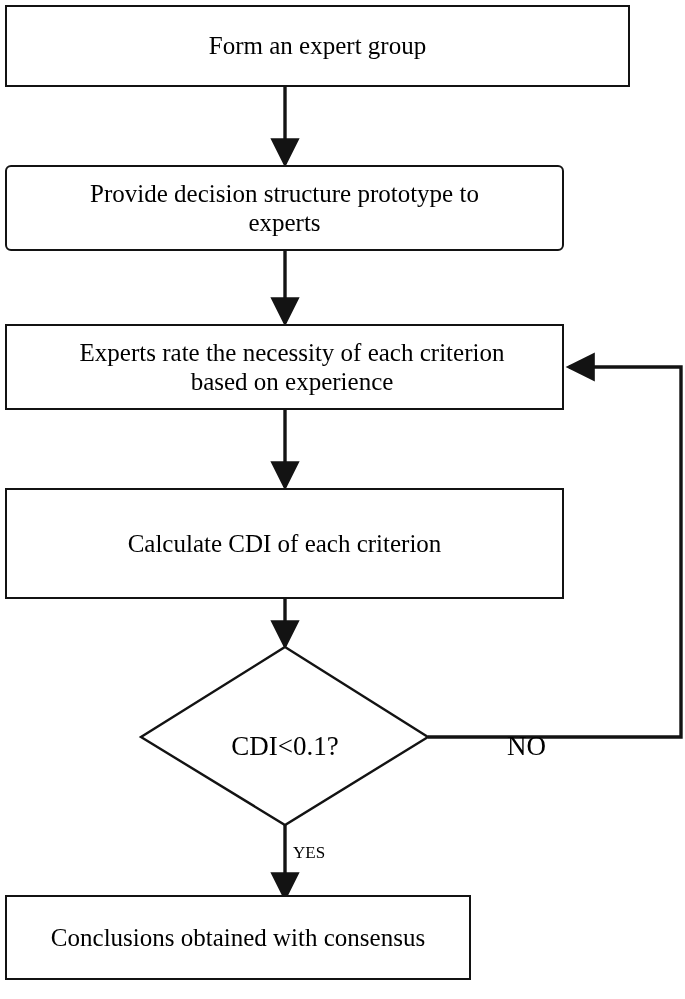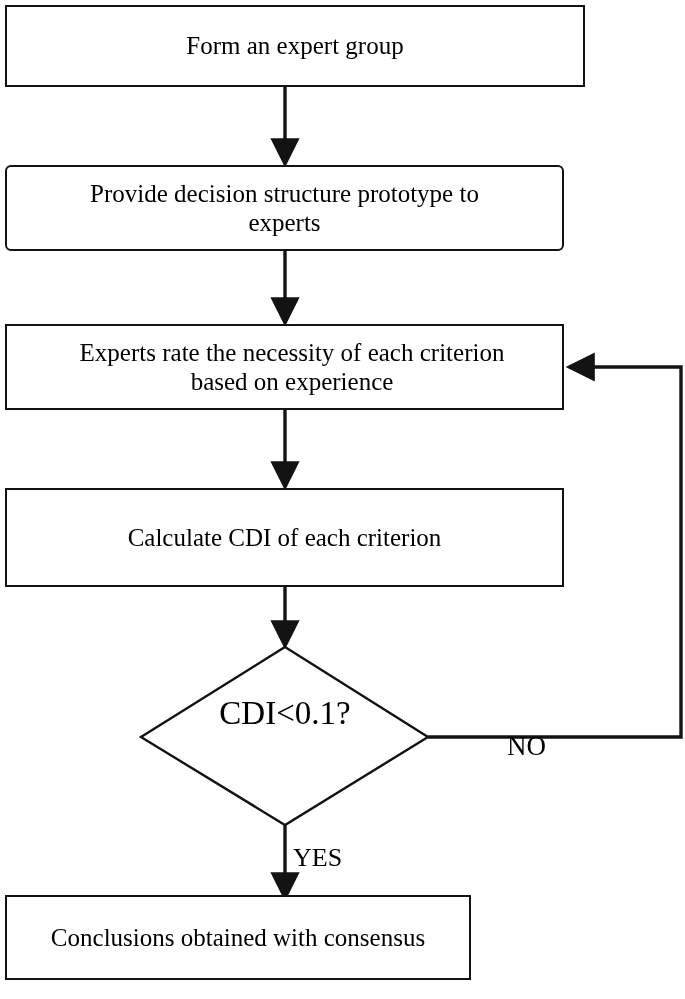--- a/index.html
+++ b/index.html
@@ -77,47 +77,47 @@
 
     <line x1="285" y1="577" x2="285" y2="646" stroke="#131313" stroke-width="3.4" marker-end="url(#arrowhead)"></line>
 
     <polygon points="285,647 428,737 285,825 141,737" fill="#ffffff" stroke="#131313" stroke-width="2.4"></polygon>
 
     <path d="M 428 737 L 681 737 L 681 367 L 569 367" fill="none" stroke="#131313" stroke-width="3.4" marker-end="url(#arrowhead)"></path>
 
     <line x1="285" y1="825" x2="285" y2="898" stroke="#131313" stroke-width="3.4" marker-end="url(#arrowhead)"></line>
   </svg>
 
-  <div class="node-box" id="node-form-group" style="left:5px; top:5px; width:580px; height:82px; font-size:25px;justify-content:flex-end;">
+  <div class="node-box" id="node-form-group" style="left:5px; top:5px; width:625px; height:82px; font-size:25px;justify-content:flex-end;">
     <span class="node-text">Form an expert group</span>
   </div>
 
   <div class="node-box" id="node-provide-prototype" style="left:5px; top:165px; width:559px; height:86px; font-size:25px;border-radius:6px;">
     <span class="node-text">Provide decision structure prototype to
 experts</span>
   </div>
 
   <div class="node-box" id="node-experts-rate" style="left:5px; top:324px; width:559px; height:86px; font-size:25px;padding-left:23px;">
     <span class="node-text">Experts rate the necessity of each criterion
 based on experience</span>
   </div>
 
-  <div class="node-box" id="node-calculate-cdi" style="left:5px; top:488px; width:559px; height:99px; font-size:25px;">
+  <div class="node-box" id="node-calculate-cdi" style="left:5px; top:488px; width:559px; height:111px; font-size:25px;">
     <span class="node-text">Calculate CDI of each criterion</span>
   </div>
 
   <div class="node-box" id="node-conclusions" style="left:5px; top:895px; width:466px; height:85px; font-size:25px;align-items:center;">
     <span class="node-text">Conclusions obtained with consensus</span>
   </div>
 
-  <div class="diamond-label" id="node-decision-cdi" style="left:165px; top:688px; width:240px; height:50px; font-size:33px;">
+  <div class="diamond-label" id="node-decision-cdi" style="left:165px; top:721px; width:240px; height:50px; font-size:27px;">
     <span>CDI&lt;0.1?</span>
   </div>
 
   <div class="edge-label" id="edge-label-no" style="left:507px; top:703px; font-size:27px;margin-top:28px;">
     <span>NO</span>
   </div>
 
-  <div class="edge-label" id="edge-label-yes" style="left:293px; top:843px; font-size:26px;">
+  <div class="edge-label" id="edge-label-yes" style="left:293px; top:843px; font-size:17px;">
     <span>YES</span>
   </div>
 
 </div>
 
 </body></html>

